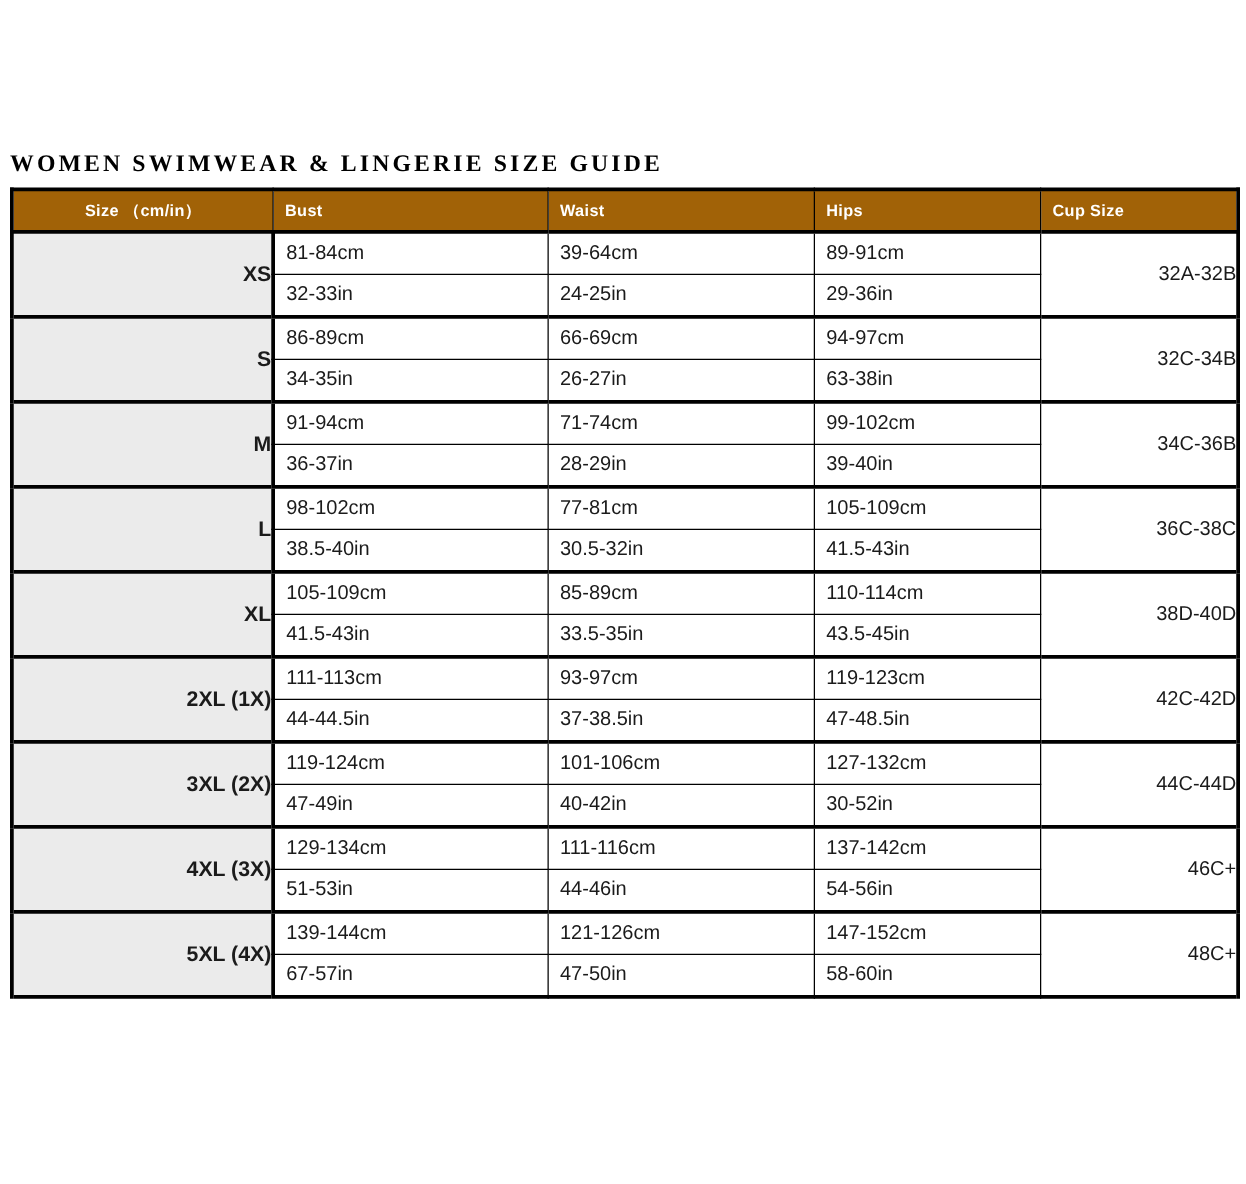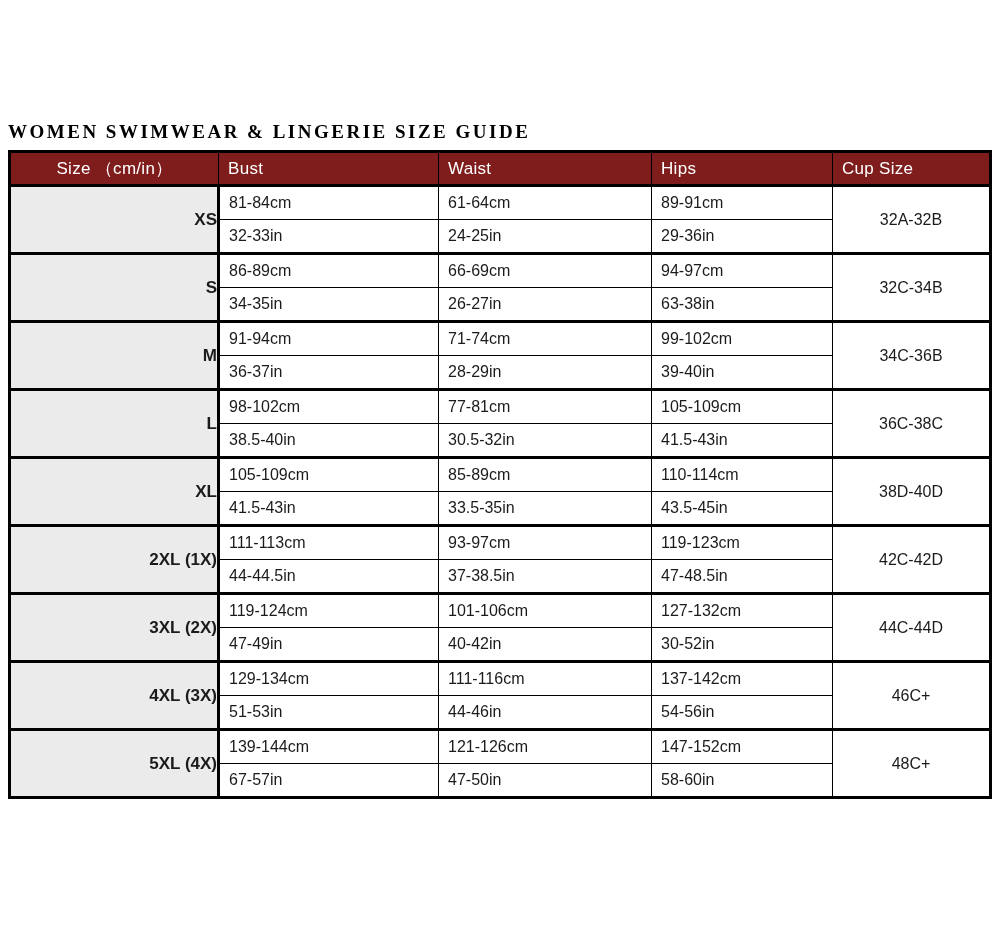--- a/index.html
+++ b/index.html
@@ -19,31 +19,31 @@
     color:#1b1b1b;
     border:3px solid #000000;
   }
   col.c-size{width:209px;}
   col.c-bust{width:220px;}
   col.c-waist{width:213px;}
   col.c-hips{width:181px;}
   col.c-cup{width:158px;}
   th,td{border:1px solid #000000;overflow:hidden;white-space:nowrap;}
   thead th{
-    background:#7f1d1d;color:#ffffff;height:31px;
-    font-size:17px;font-weight:normal;text-align:left;
+    background:#a16207;color:#ffffff;height:31px;
+    font-size:13px;font-weight:bold;text-align:left;
     padding:0 0 0 9px;letter-spacing:0.3px;
   }
   thead th.size-h{text-align:center;padding:0;}
   tbody td{height:32px;font-size:16px;padding:0 0 0 9px;background:#ffffff;}
   td.size-cell{
     background:#ebebeb;text-align:right;font-weight:bold;font-size:17px;
     padding:0;border-left:3px solid #000000;border-right:3px solid #000000;
   }
-  td.cup-cell{text-align:center;padding:0;font-size:16px;border-right:3px solid #000000;}
+  td.cup-cell{text-align:right;padding:0;font-size:16px;border-right:3px solid #000000;}
   tr.grp-top > td{border-top:3px solid #000000;}
 </style>
 </head>
 <body>
 
 <div class="page">
   <div class="title">WOMEN SWIMWEAR &amp; LINGERIE SIZE GUIDE</div>
 
   <table class="size-table">
     <colgroup>
@@ -60,21 +60,21 @@
         <th>Waist</th>
         <th>Hips</th>
         <th>Cup Size</th>
       </tr>
     </thead>
 
     <tbody>
       <tr class="grp-top">
         <td class="size-cell" rowspan="2">XS</td>
         <td>81-84cm</td>
-        <td>61-64cm</td>
+        <td>39-64cm</td>
         <td>89-91cm</td>
         <td class="cup-cell" rowspan="2">32A-32B</td>
       </tr>
       <tr>
         <td>32-33in</td>
         <td>24-25in</td>
         <td>29-36in</td>
       </tr>
     </tbody>
 

